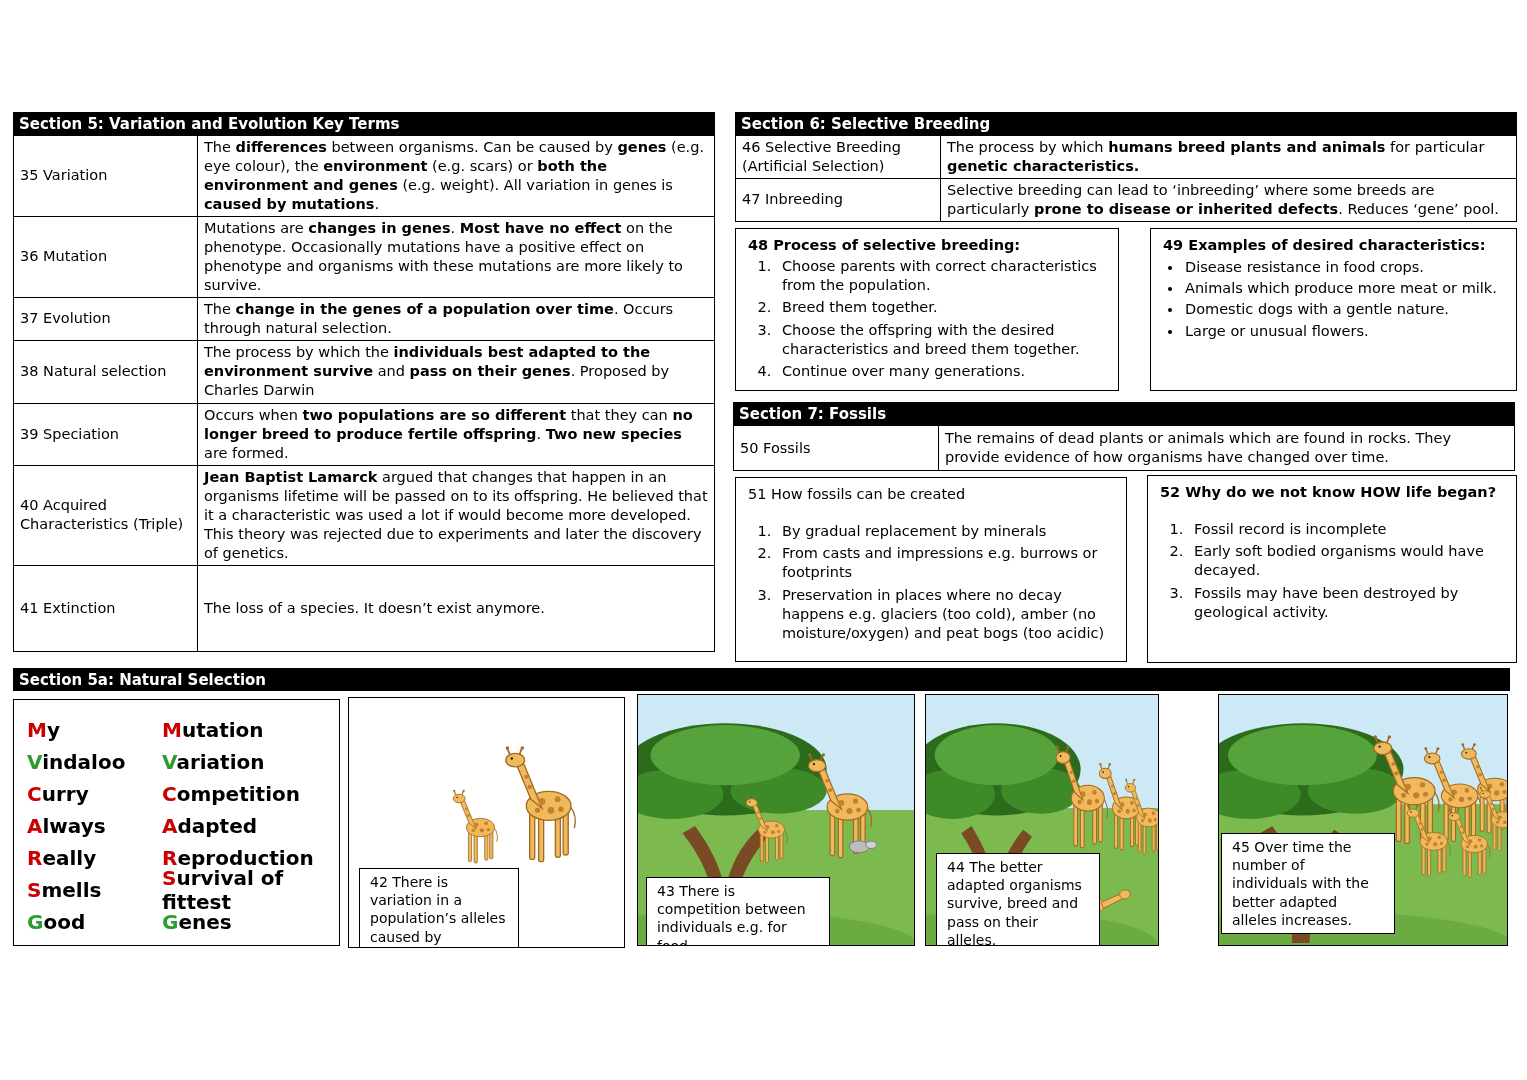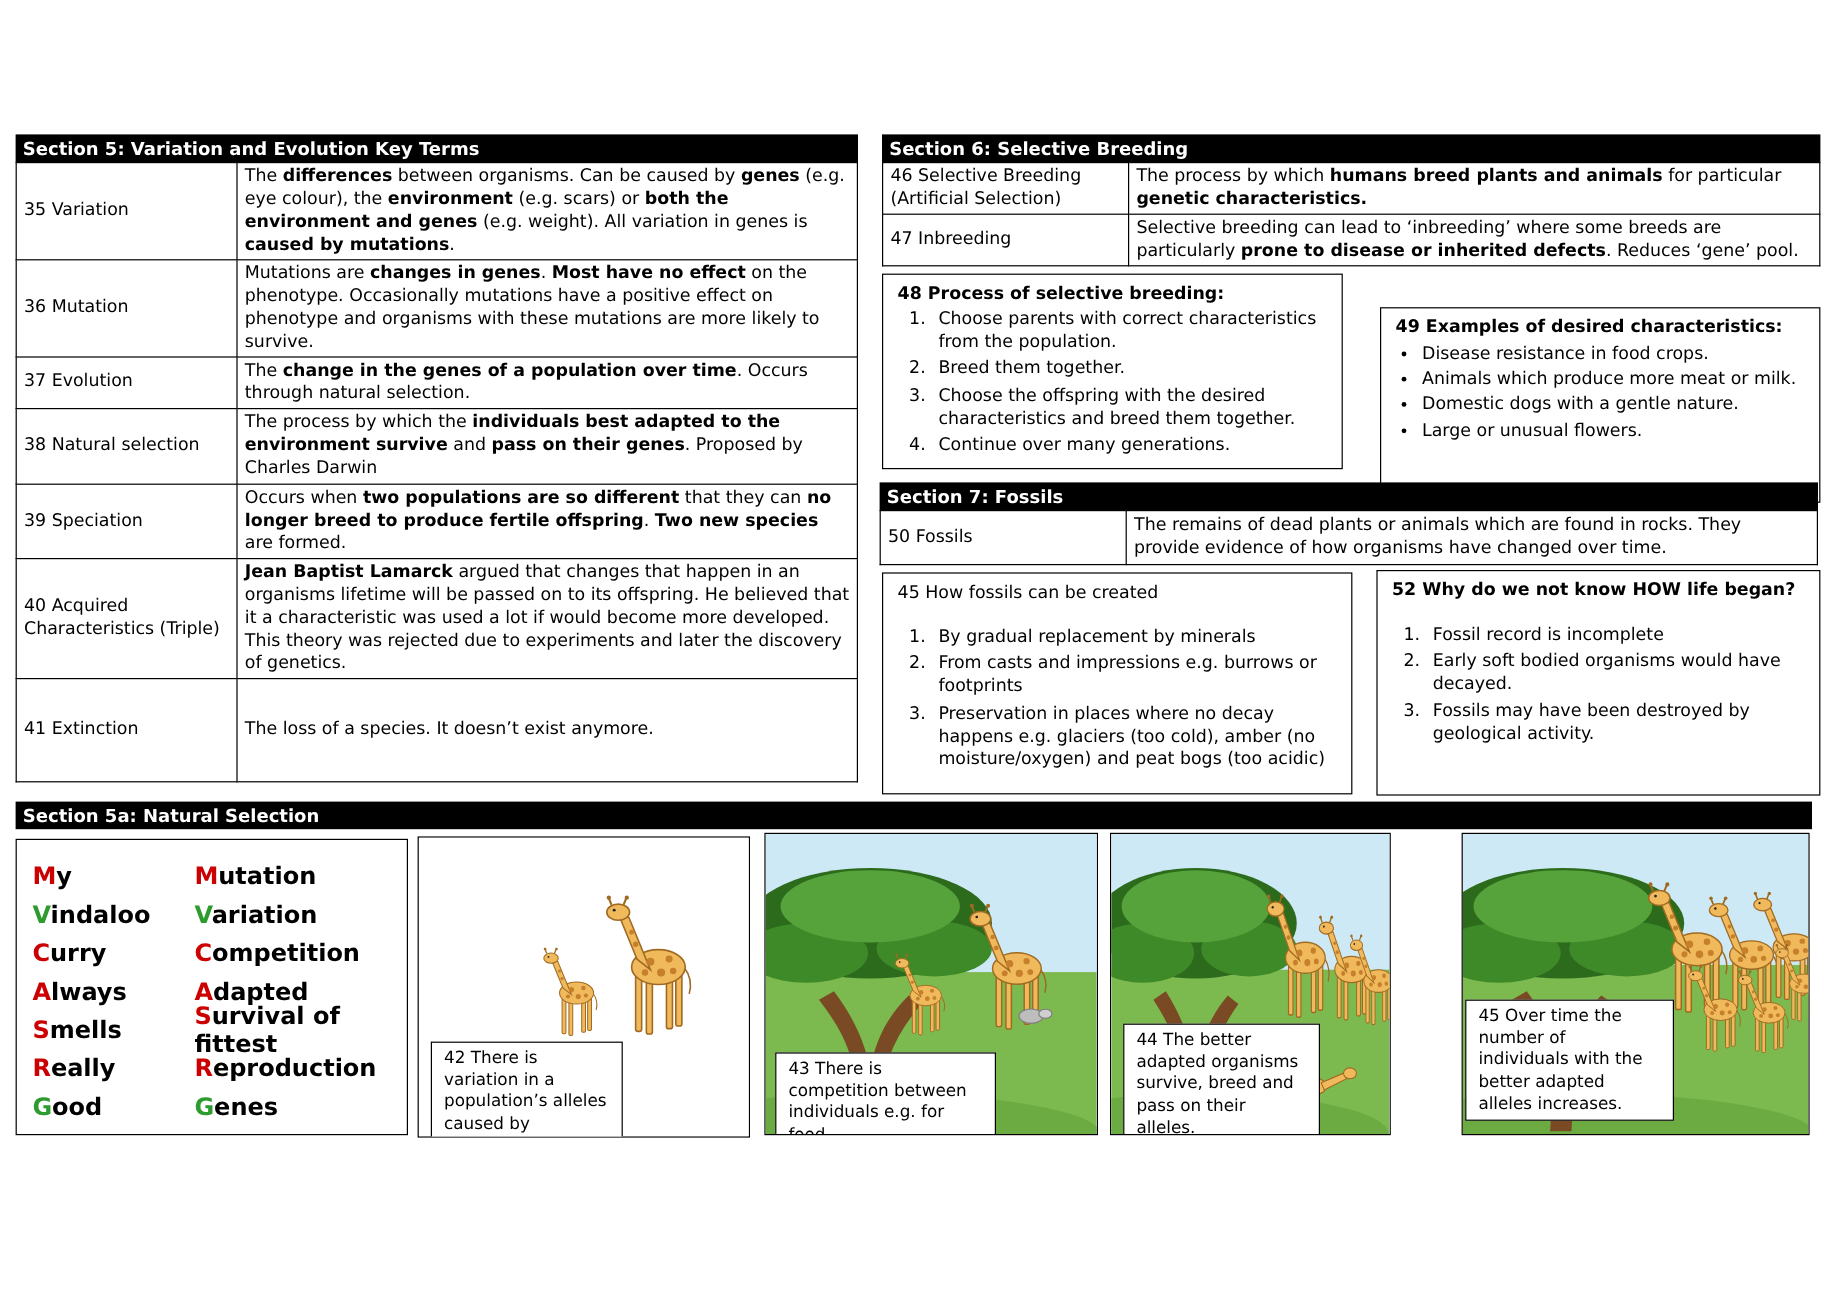--- a/index.html
+++ b/index.html
@@ -159,21 +159,21 @@
   <div class="box" style="left:735px; top:228px; width:384px; height:163px;">
     <div class="box-title bold">48 Process of selective breeding:</div>
     <ol>
       <li>Choose parents with correct characteristics from the population.</li>
       <li>Breed them together.</li>
       <li>Choose the offspring with the desired characteristics and breed them together.</li>
       <li>Continue over many generations.</li>
     </ol>
   </div>
 
-  <div class="box" style="left:1150px; top:228px; width:367px; height:163px;margin-top:28px;">
+  <div class="box" style="left:1150px; top:228px; width:367px; height:163px;">
     <div class="box-title bold">49 Examples  of desired characteristics:</div>
     <ul>
       <li>Disease resistance in food crops.</li>
       <li>Animals which produce more meat or milk.</li>
       <li>Domestic dogs with a gentle nature.</li>
       <li>Large or unusual flowers.</li>
     </ul>
   </div>
 
   <div class="abs" style="left:733px; top:402px; width:782px;">
@@ -186,21 +186,21 @@
       <tbody>
           <tr style="height:45px">
         <td class="term">50 Fossils</td>
         <td>The remains of dead plants or animals which are found in rocks. They provide evidence of how organisms have changed over time.</td>
       </tr>
     </tbody>
       </table>
   </div>
 
   <div class="box" style="left:735px; top:477px; width:392px; height:185px;">
-    <div class="box-title">45 How fossils can be created</div>
+    <div class="box-title">51 How fossils can be created</div>
     <ol class="gap-top">
       <li>By gradual replacement by minerals</li>
       <li>From casts and impressions e.g. burrows or footprints</li>
       <li>Preservation in places where no decay happens e.g. glaciers (too cold), amber (no moisture/oxygen) and peat bogs (too acidic)</li>
     </ol>
   </div>
 
   <div class="box" style="left:1147px; top:475px; width:370px; height:188px;">
     <div class="box-title bold">52 Why do we not know HOW life began?</div>
     <ol class="gap-top">
@@ -223,26 +223,26 @@
     </div>
     <div class="mn-row">
       <div class="mn-word"><span style="color: rgb(204, 0, 0);">C</span><span>urry</span></div>
       <div class="mn-term"><span style="color: rgb(204, 0, 0);">C</span><span>ompetition</span></div>
     </div>
     <div class="mn-row">
       <div class="mn-word"><span style="color: rgb(204, 0, 0);">A</span><span>lways</span></div>
       <div class="mn-term"><span style="color: rgb(204, 0, 0);">A</span><span>dapted</span></div>
     </div>
     <div class="mn-row">
+      <div class="mn-word"><span style="color: rgb(204, 0, 0);">R</span><span>eally</span></div>
+      <div class="mn-term"><span style="color: rgb(204, 0, 0);">R</span><span>eproduction</span></div>
+    </div>
+    <div class="mn-row">
       <div class="mn-word"><span style="color: rgb(204, 0, 0);">S</span><span>mells</span></div>
       <div class="mn-term"><span style="color: rgb(204, 0, 0);">S</span><span>urvival of fittest</span></div>
-    </div>
-    <div class="mn-row">
-      <div class="mn-word"><span style="color: rgb(204, 0, 0);">R</span><span>eally</span></div>
-      <div class="mn-term"><span style="color: rgb(204, 0, 0);">R</span><span>eproduction</span></div>
     </div>
     <div class="mn-row">
       <div class="mn-word"><span style="color: rgb(46, 155, 46);">G</span><span>ood</span></div>
       <div class="mn-term"><span style="color: rgb(46, 155, 46);">G</span><span>enes</span></div>
     </div>
   </div>
 
   <div class="panel" style="left:348px; top:697px; width:277px; height:251px;">
     <svg class="scene" viewBox="0 0 277 251" preserveAspectRatio="none">
       <rect width="277" height="251" fill="#ffffff"></rect>

